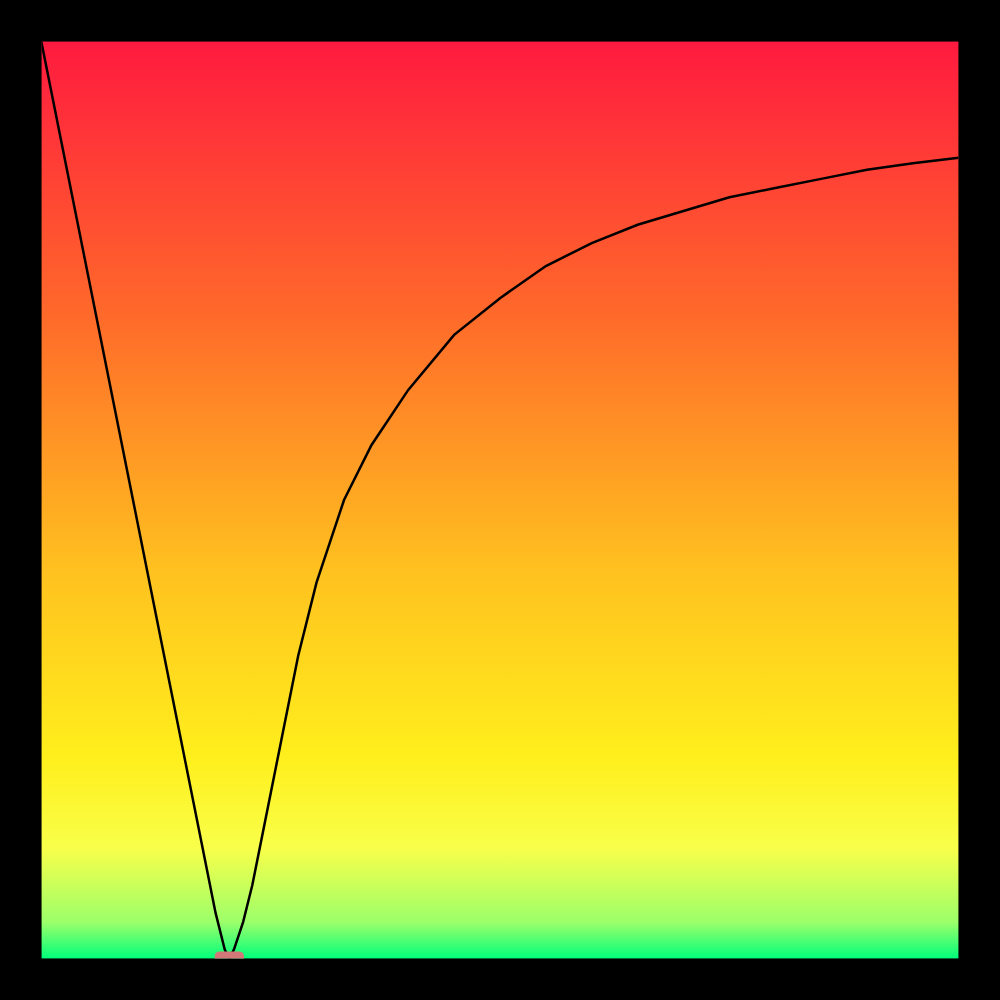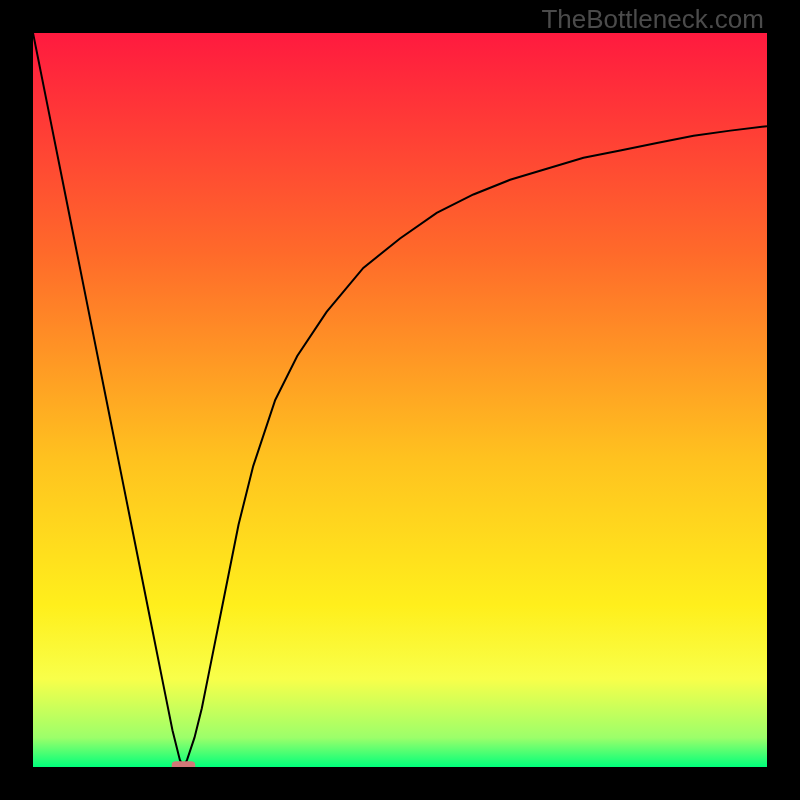--- a/index.html
+++ b/index.html
@@ -56,14 +56,13 @@
             <stop offset="88%" stop-color="#f8ff4a"></stop>
             <stop offset="96%" stop-color="#9cff6a"></stop>
             <stop offset="100%" stop-color="#00ff7b"></stop>
           </linearGradient>
       </defs>
       <rect x="0" y="0" width="734" height="734" fill="url(#bg-grad)"></rect>
       <path id="curve-path" fill="none" stroke="#000000" stroke-width="2" d="M 0 0 L 14.68 73.39999999999998 L 29.36 146.79999999999995 L 44.04 220.20000000000005 L 58.72 293.6 L 73.4 367 L 88.08 440.4 L 102.76 513.8 L 117.44 587.2 L 132.12 660.6 L 139.46 697.3 L 146.8 726.66 L 150.47 734 L 154.14 726.66 L 161.48 704.64 L 168.82 675.28 L 176.16 638.58 L 190.84 565.1800000000001 L 205.52 491.78 L 220.2 433.06 L 242.22 367 L 264.24 322.96 L 293.6 278.92 L 330.3 234.87999999999994 L 367 205.51999999999998 L 403.70000000000005 179.83000000000004 L 440.4 161.48000000000002 L 477.1 146.79999999999995 L 513.8 135.79000000000008 L 550.5 124.77999999999997 L 587.2 117.44000000000005 L 623.9 110.10000000000002 L 660.6 102.75999999999999 L 697.3 97.62199999999996 L 734 93.21799999999996"></path>
       <rect id="marker-rect" rx="4" ry="4" x="138.726" y="728.128" width="23.488" height="11.744" fill="#d27878"></rect>
     </svg>
   </div>
-  <div class="watermark">TheBottleneck.com</div>
 </div>
 
 </body></html>

